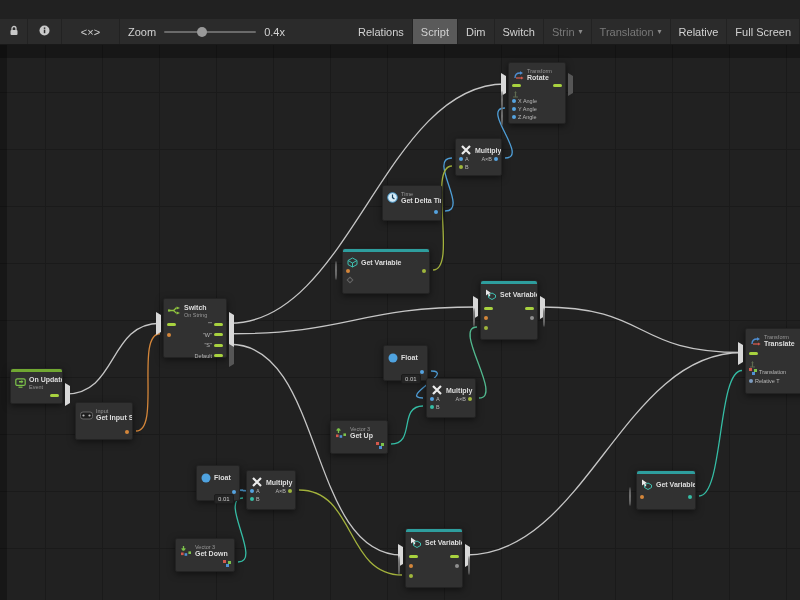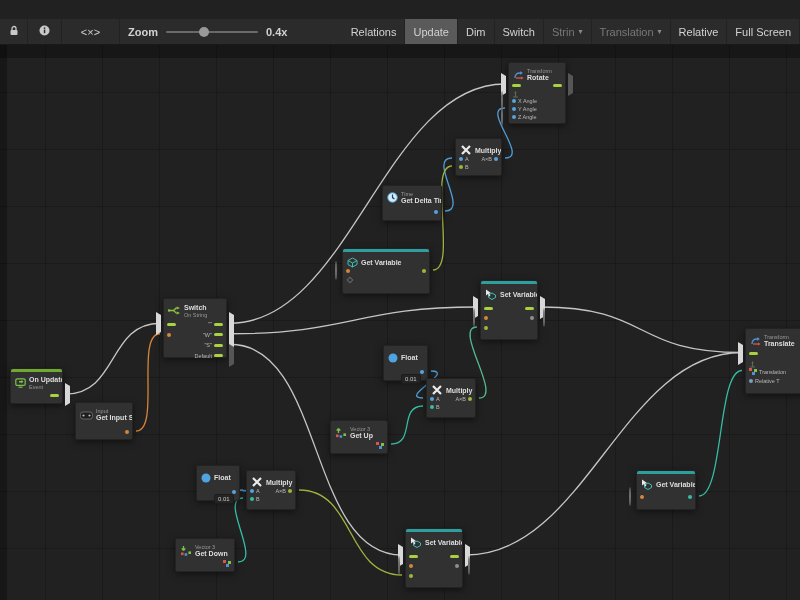--- a/index.html
+++ b/index.html
@@ -16,21 +16,21 @@
   .winbtn{color:#cfcfcf;font-size:11px;line-height:1;cursor:default;}
 
   
   .toolbar{position:absolute;top:19px;left:0;width:800px;height:26px;background:#2b2b2b;border-bottom:1px solid #191919;display:flex;align-items:stretch;font-size:11px;color:#d2d2d2;}
   .tbtn{display:flex;align-items:center;justify-content:center;padding:0 8px;border-right:1px solid #222;}
   .tbtn.active{background:#5a5a5a;}
   .tbtn.disabled{color:#787878;}
   .tbtn .caret{font-size:8px;margin-left:4px;color:#8a8a8a;}
   .tgroup-left{display:flex;align-items:stretch;}
   .graphref{display:flex;align-items:center;gap:5px;padding:0 10px;border-left:1px solid #222;}
-  .zoomwrap{display:flex;align-items:center;gap:8px;padding:0 8px;font-weight:bold;}
+  .zoomwrap{display:flex;align-items:center;gap:8px;padding:0 8px;}
   .ztrack{position:relative;width:92px;height:2px;background:#6a6a6a;border-radius:1px;}
   .zhandle{position:absolute;top:-4px;width:10px;height:10px;border-radius:50%;background:#999;}
   .rbuttons{margin-left:auto;display:flex;align-items:stretch;}
 
   
   #canvas{position:absolute;top:45px;left:0;width:800px;height:555px;background-color:#212121;
     background-image:linear-gradient(#1a1a1a 1px,transparent 1px),linear-gradient(90deg,#1a1a1a 1px,transparent 1px);
     background-size:57px 57px;background-position:-12px -10px;overflow:hidden;}
   #canvas .topshade{position:absolute;top:0;left:0;width:100%;height:13px;background:rgba(0,0,0,0.28);}
   #canvas .leftshade{position:absolute;top:0;left:0;width:7px;height:100%;background:rgba(0,0,0,0.28);}
@@ -91,21 +91,21 @@
       <span class="ztrack">
           <span class="zhandle" id="zhandle" style="left: 32.8px;"></span>
         </span>
       <span>0.4x</span>
     </div>
     <div class="rbuttons" id="rbuttons">
         <div class="tbtn">
           <span>Relations</span>
         </div>
         <div class="tbtn active">
-          <span>Update</span>
+          <span>Script</span>
         </div>
         <div class="tbtn">
           <span>Dim</span>
         </div>
         <div class="tbtn">
           <span>Switch</span>
         </div>
         <div class="tbtn disabled">
           <span>Strin</span>
           <span class="caret">▾</span>

